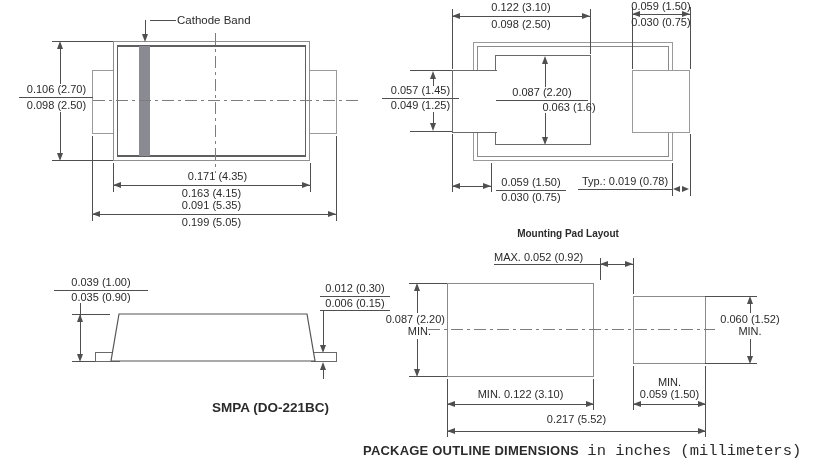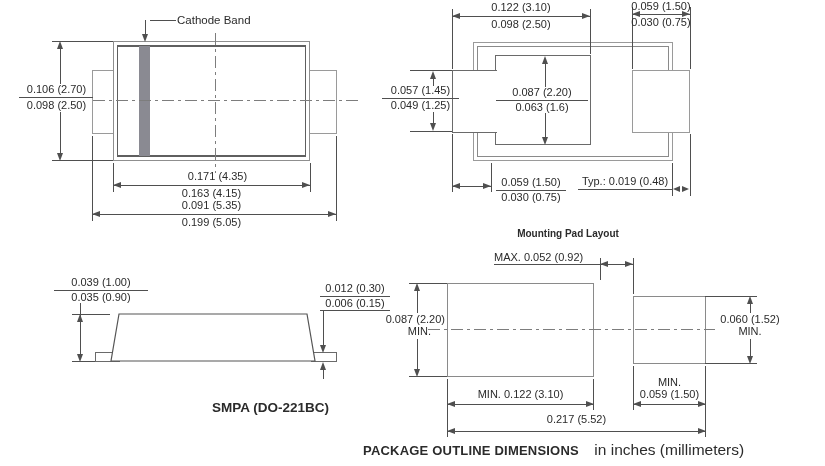--- a/index.html
+++ b/index.html
@@ -99,34 +99,34 @@
     <div class="lbl" style="left:383px;top:85px;width:75px;">0.057 (1.45)</div>
     <div class="hl" style="left:382px;top:98px;width:77px;"></div>
     <div class="lbl" style="left:383px;top:100px;width:75px;">0.049 (1.25)</div>
     <div class="vl" style="left:433px;top:112px;height:11px;"></div>
     <div class="ar d" style="left:430px;top:123px;"></div>
 
     <div class="ar u" style="left:542px;top:56px;"></div>
     <div class="vl" style="left:545px;top:63px;height:24px;"></div>
     <div class="lbl" style="left:497px;top:87px;width:90px;">0.087 (2.20)</div>
     <div class="hl" style="left:496px;top:100px;width:92px;"></div>
-    <div class="lbl" style="left:497px;top:102px;width:90px;">0.063 (1.6)</div>
+    <div class="lbl" style="left:524px;top:102px;width:90px;">0.063 (1.6)</div>
     <div class="vl" style="left:545px;top:113px;height:24px;"></div>
     <div class="ar d" style="left:542px;top:137px;"></div>
 
     <div class="vl" style="left:452px;top:134px;height:58px;"></div>
     <div class="vl" style="left:491px;top:163px;height:29px;"></div>
     <div class="hl" style="left:452px;top:186px;width:39px;"></div>
     <div class="ar l" style="left:452px;top:183px;"></div>
     <div class="ar r" style="left:483px;top:183px;"></div>
     <div class="lbl" style="left:497px;top:177px;width:68px;">0.059 (1.50)</div>
     <div class="hl" style="left:496px;top:190px;width:70px;"></div>
     <div class="lbl" style="left:497px;top:192px;width:68px;">0.030 (0.75)</div>
 
-    <div class="lbl" style="left:578px;top:176px;width:94px;">Typ.: 0.019 (0.48)</div>
+    <div class="lbl" style="left:578px;top:176px;width:94px;">Typ.: 0.019 (0.78)</div>
     <div class="hl" style="left:578px;top:189px;width:94px;"></div>
     <div class="vl" style="left:672px;top:163px;height:33px;"></div>
     <div class="vl" style="left:690px;top:134px;height:62px;"></div>
     <div class="ar l" style="left:673px;top:186px;border-right-width:7px;"></div>
     <div class="ar r" style="left:682px;top:186px;border-left-width:7px;"></div>
   </div>
 
   <div>
     <div class="rect" style="left:95px;top:352px;width:25px;height:10px;border:1px solid #6a6a6a;"></div>
     <div class="rect" style="left:311px;top:352px;width:26px;height:10px;border:1px solid #6a6a6a;"></div>
@@ -203,16 +203,16 @@
     <div class="vl" style="left:593px;top:379px;height:31px;"></div>
 
     <div class="lbl" style="left:447px;top:414px;width:259px;">0.217 (5.52)</div>
     <div class="hl" style="left:447px;top:431px;width:259px;"></div>
     <div class="ar l" style="left:447px;top:428px;"></div>
     <div class="ar r" style="left:698px;top:428px;"></div>
   </div>
 
   <div style="position:absolute;left:363px;top:441px;white-space:nowrap;">
     <span class="bold" style="font-size:13px;letter-spacing:0.2px;">PACKAGE OUTLINE DIMENSIONS</span>
-    <span style="font-size:15.5px;margin-left:11px;">in inches (millimeters)</span>
+    <span style="font-size:15.5px;margin-left:4px;font-family:Liberation Mono, monospace;">in inches (millimeters)</span>
   </div>
 
 </div>
 
 </body></html>

